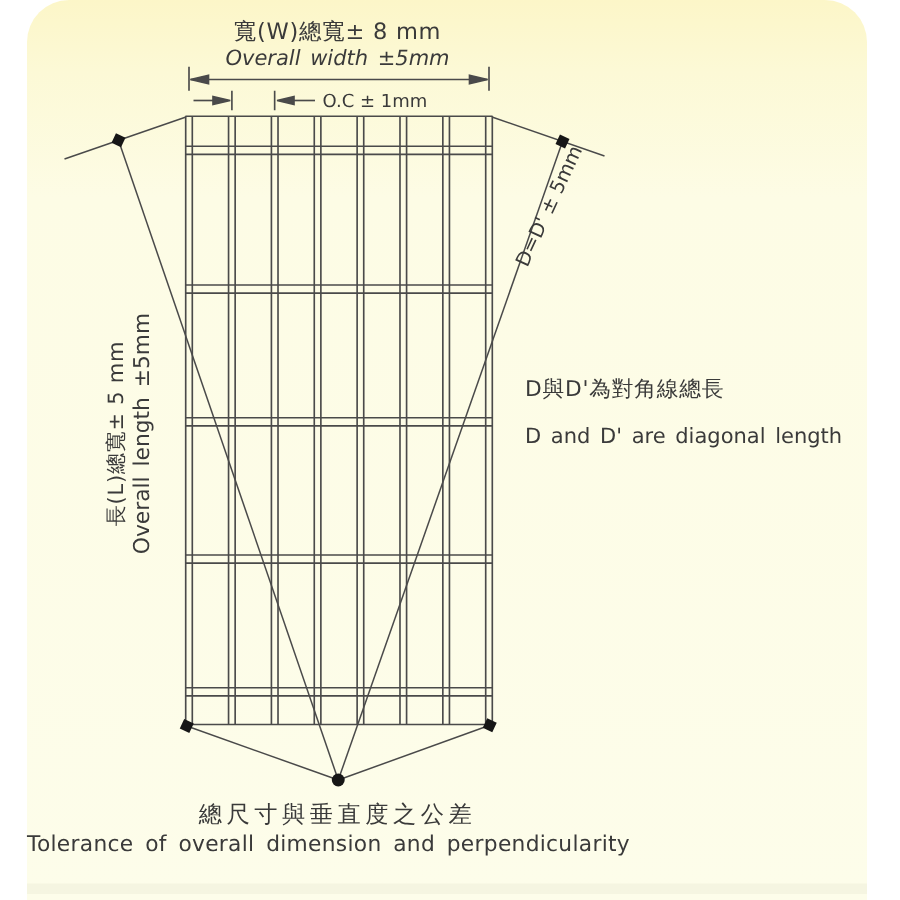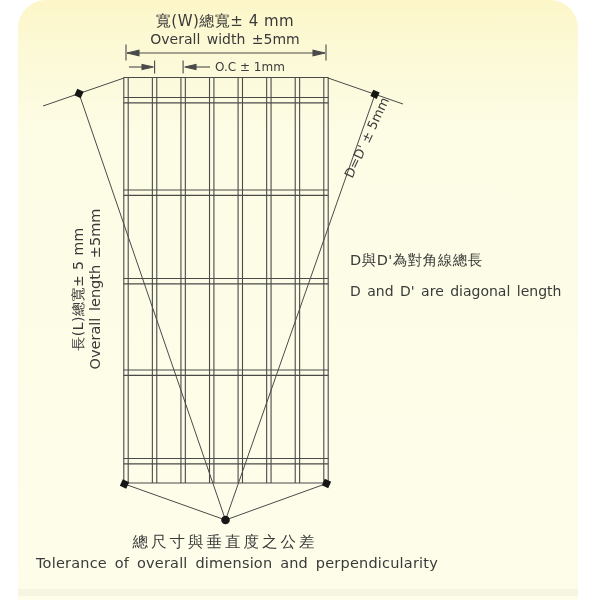--- a/index.html
+++ b/index.html
@@ -14,36 +14,36 @@
     background:linear-gradient(180deg,#fcf6c8 0%,#fcf9d6 8%,#fdfce5 22%,#fdfdea 100%);
     border-radius:28px 28px 0 0;
   }
   .panel-bottom-edge{
     position:absolute;left:18px;top:589px;width:560px;height:7px;
     background:rgba(90,90,60,0.05);
   }
   svg.diagram{position:absolute;left:0;top:0;width:600px;height:600px;}
   .lbl{position:absolute;white-space:nowrap;line-height:1.2;}
   .lbl-width-zh{left:75px;top:12px;width:300px;text-align:center;font-size:15px;letter-spacing:0.5px;}
-  .lbl-width-en{left:75px;top:31px;width:300px;text-align:center;font-size:14px;word-spacing:2px;}
+  .lbl-width-en{left:75px;top:31px;width:300px;text-align:center;font-size:14px;word-spacing:2px;font-style:italic;}
   .lbl-oc{left:215px;top:60px;font-size:12px;}
   .lbl-length{
     left:2px;top:272px;width:170px;height:34px;text-align:center;
     transform:rotate(-90deg);transform-origin:center center;
   }
   .lbl-length .zh{font-size:14px;letter-spacing:0.5px;}
   .lbl-length .en{font-size:14.5px;word-spacing:2px;}
   .lbl-diag{
     left:311px;top:130px;width:112px;text-align:center;font-size:13px;
     transform:rotate(-65deg);transform-origin:center center;
   }
   .lbl-diag-desc-zh{left:350px;top:252px;font-size:14.5px;letter-spacing:0.5px;}
   .lbl-diag-desc-en{left:350px;top:283px;font-size:14px;word-spacing:2px;}
-  .lbl-footer-zh{left:40px;top:534px;width:370px;text-align:center;font-size:15.5px;letter-spacing:3px;font-family:Liberation Mono, monospace;}
-  .lbl-footer-en{left:18px;top:555px;width:420px;text-align:right;font-size:14.5px;word-spacing:3px;letter-spacing:0.2px;}
+  .lbl-footer-zh{left:40px;top:534px;width:370px;text-align:center;font-size:15.5px;letter-spacing:3px;}
+  .lbl-footer-en{left:18px;top:555px;width:420px;text-align:left;font-size:14.5px;word-spacing:3px;letter-spacing:0.2px;}
 </style>
 </head>
 <body>
 
 <div class="panel"></div>
 <div class="panel-bottom-edge"></div>
 
 <svg class="diagram" viewBox="0 0 600 600">
 
   <g id="grid-group" stroke="#4a4a4a" stroke-width="1.1" fill="none">
@@ -105,21 +105,21 @@
 
   <g fill="#161616" stroke="none">
     <rect x="-3.5" y="-3.5" width="7" height="7" transform="translate(79,93.5) rotate(25)"></rect>
     <rect x="-3.5" y="-3.5" width="7" height="7" transform="translate(375,94.3) rotate(25)"></rect>
     <rect x="-3.5" y="-3.5" width="7" height="7" transform="translate(124.5,484) rotate(25)"></rect>
     <rect x="-3.5" y="-3.5" width="7" height="7" transform="translate(326.5,483.5) rotate(25)"></rect>
     <circle cx="225.5" cy="520" r="4.3"></circle>
   </g>
 </svg>
 
-<div class="lbl lbl-width-zh">寬(W)總寬± 4 mm</div>
+<div class="lbl lbl-width-zh">寬(W)總寬± 8 mm</div>
 <div class="lbl lbl-width-en">Overall width ±5mm</div>
 
 <div class="lbl lbl-oc">O.C ± 1mm</div>
 
 <div class="lbl lbl-length">
   <div class="zh">長(L)總寬± 5 mm</div>
   <div class="en">Overall length ±5mm</div>
 </div>
 
 <div class="lbl lbl-diag">D=D' ± 5mm</div>

